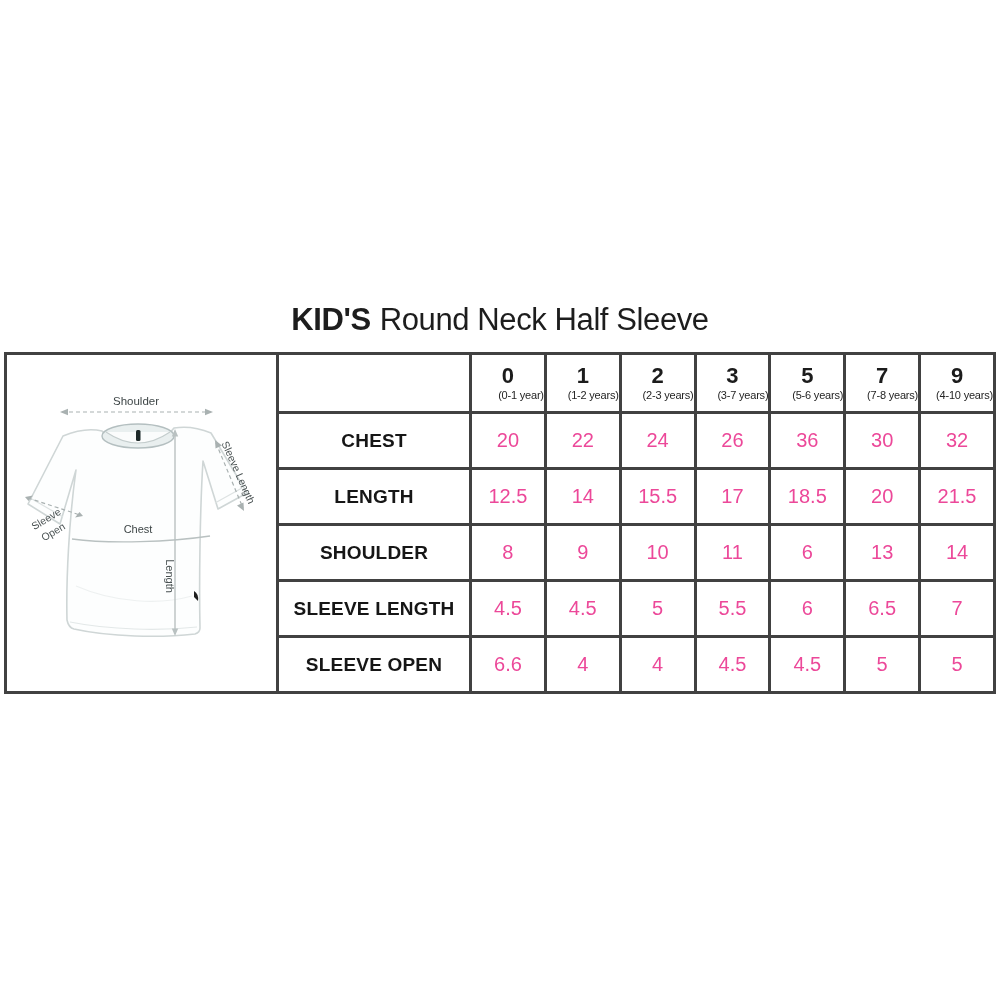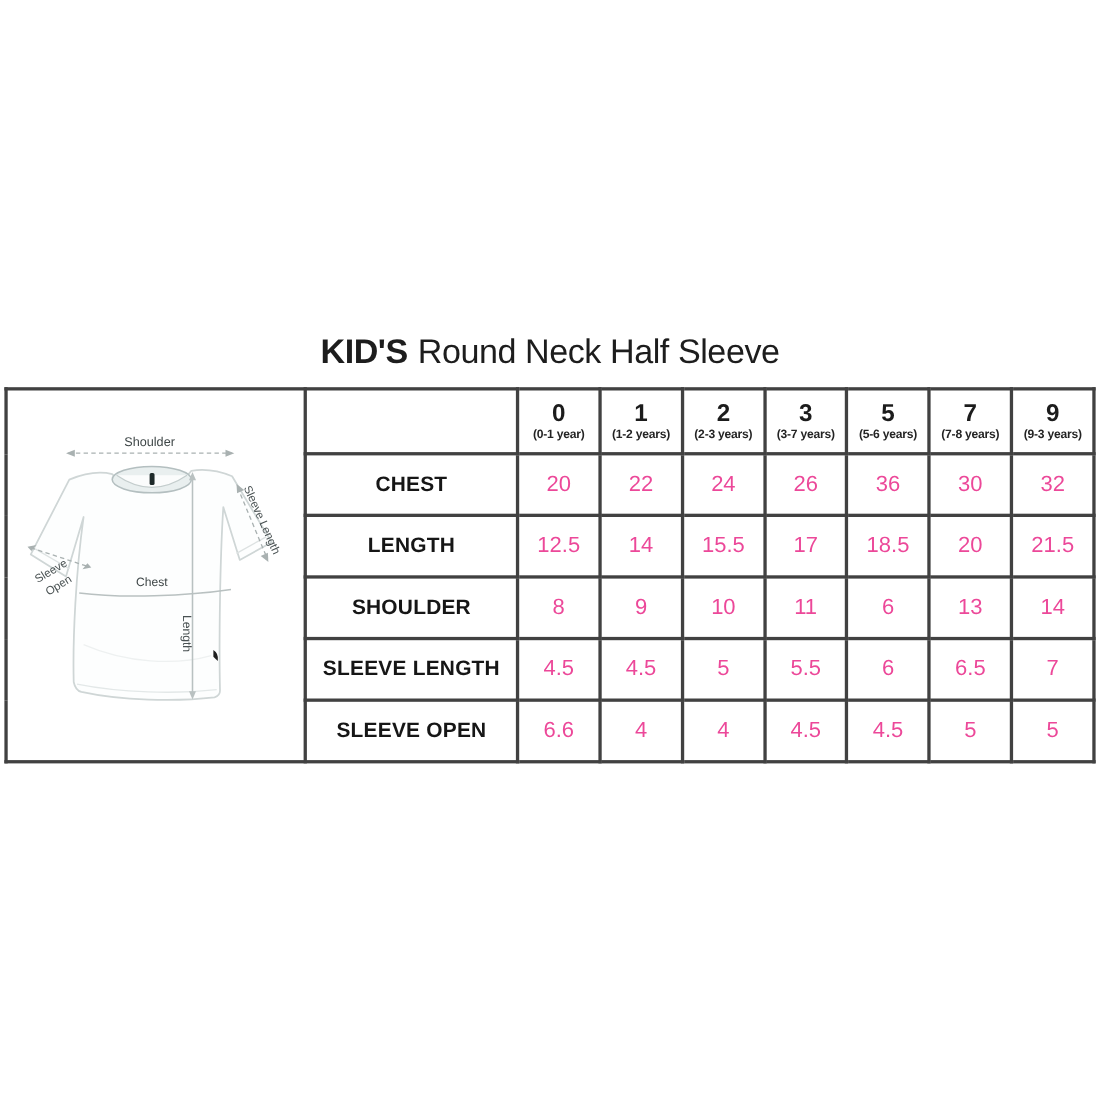--- a/index.html
+++ b/index.html
@@ -16,21 +16,21 @@
   .size-table td,.size-table th{border:3px solid #414141;text-align:center;
                    vertical-align:middle;padding:0;overflow:hidden;}
   tr.header-row{height:59px;}
   tr.data-row{height:56px;}
 
   .diagram-cell{vertical-align:middle;}
   .diagram-cell svg{display:block;margin:0 auto;}
 
   th.size-col{font-weight:bold;}
   .size-num{font-size:22px;font-weight:bold;color:#1c1c1c;line-height:1.1;padding-top:2px;}
-  .size-age{font-size:11px;font-weight:bold;color:#242424;line-height:1.3;padding-bottom:2px;letter-spacing:-0.2px;}
+  .size-age{font-size:11px;font-weight:normal;color:#242424;line-height:1.3;padding-bottom:2px;letter-spacing:-0.2px;text-align:right;}
 
   td.row-label{font-weight:bold;font-size:19px;color:#161616;letter-spacing:0.2px;}
   td.val{font-size:20px;color:#ec4899;}
 
   .ann-text{font-family:"Liberation Sans",sans-serif;}
 </style>
 </head>
 <body>
 
 <div class="page">
@@ -136,21 +136,21 @@
         <th class="size-col">
           <div class="size-num">5</div>
           <div class="size-age">(5-6 years)</div>
         </th>
         <th class="size-col">
           <div class="size-num">7</div>
           <div class="size-age">(7-8 years)</div>
         </th>
         <th class="size-col">
           <div class="size-num">9</div>
-          <div class="size-age">(9-3 years)</div>
+          <div class="size-age">(4-10 years)</div>
         </th>
       </tr>
 
       <tr class="data-row">
         <td class="row-label">CHEST</td>
         <td class="val">20</td>
         <td class="val">22</td>
         <td class="val">24</td>
         <td class="val">26</td>
         <td class="val">36</td>

